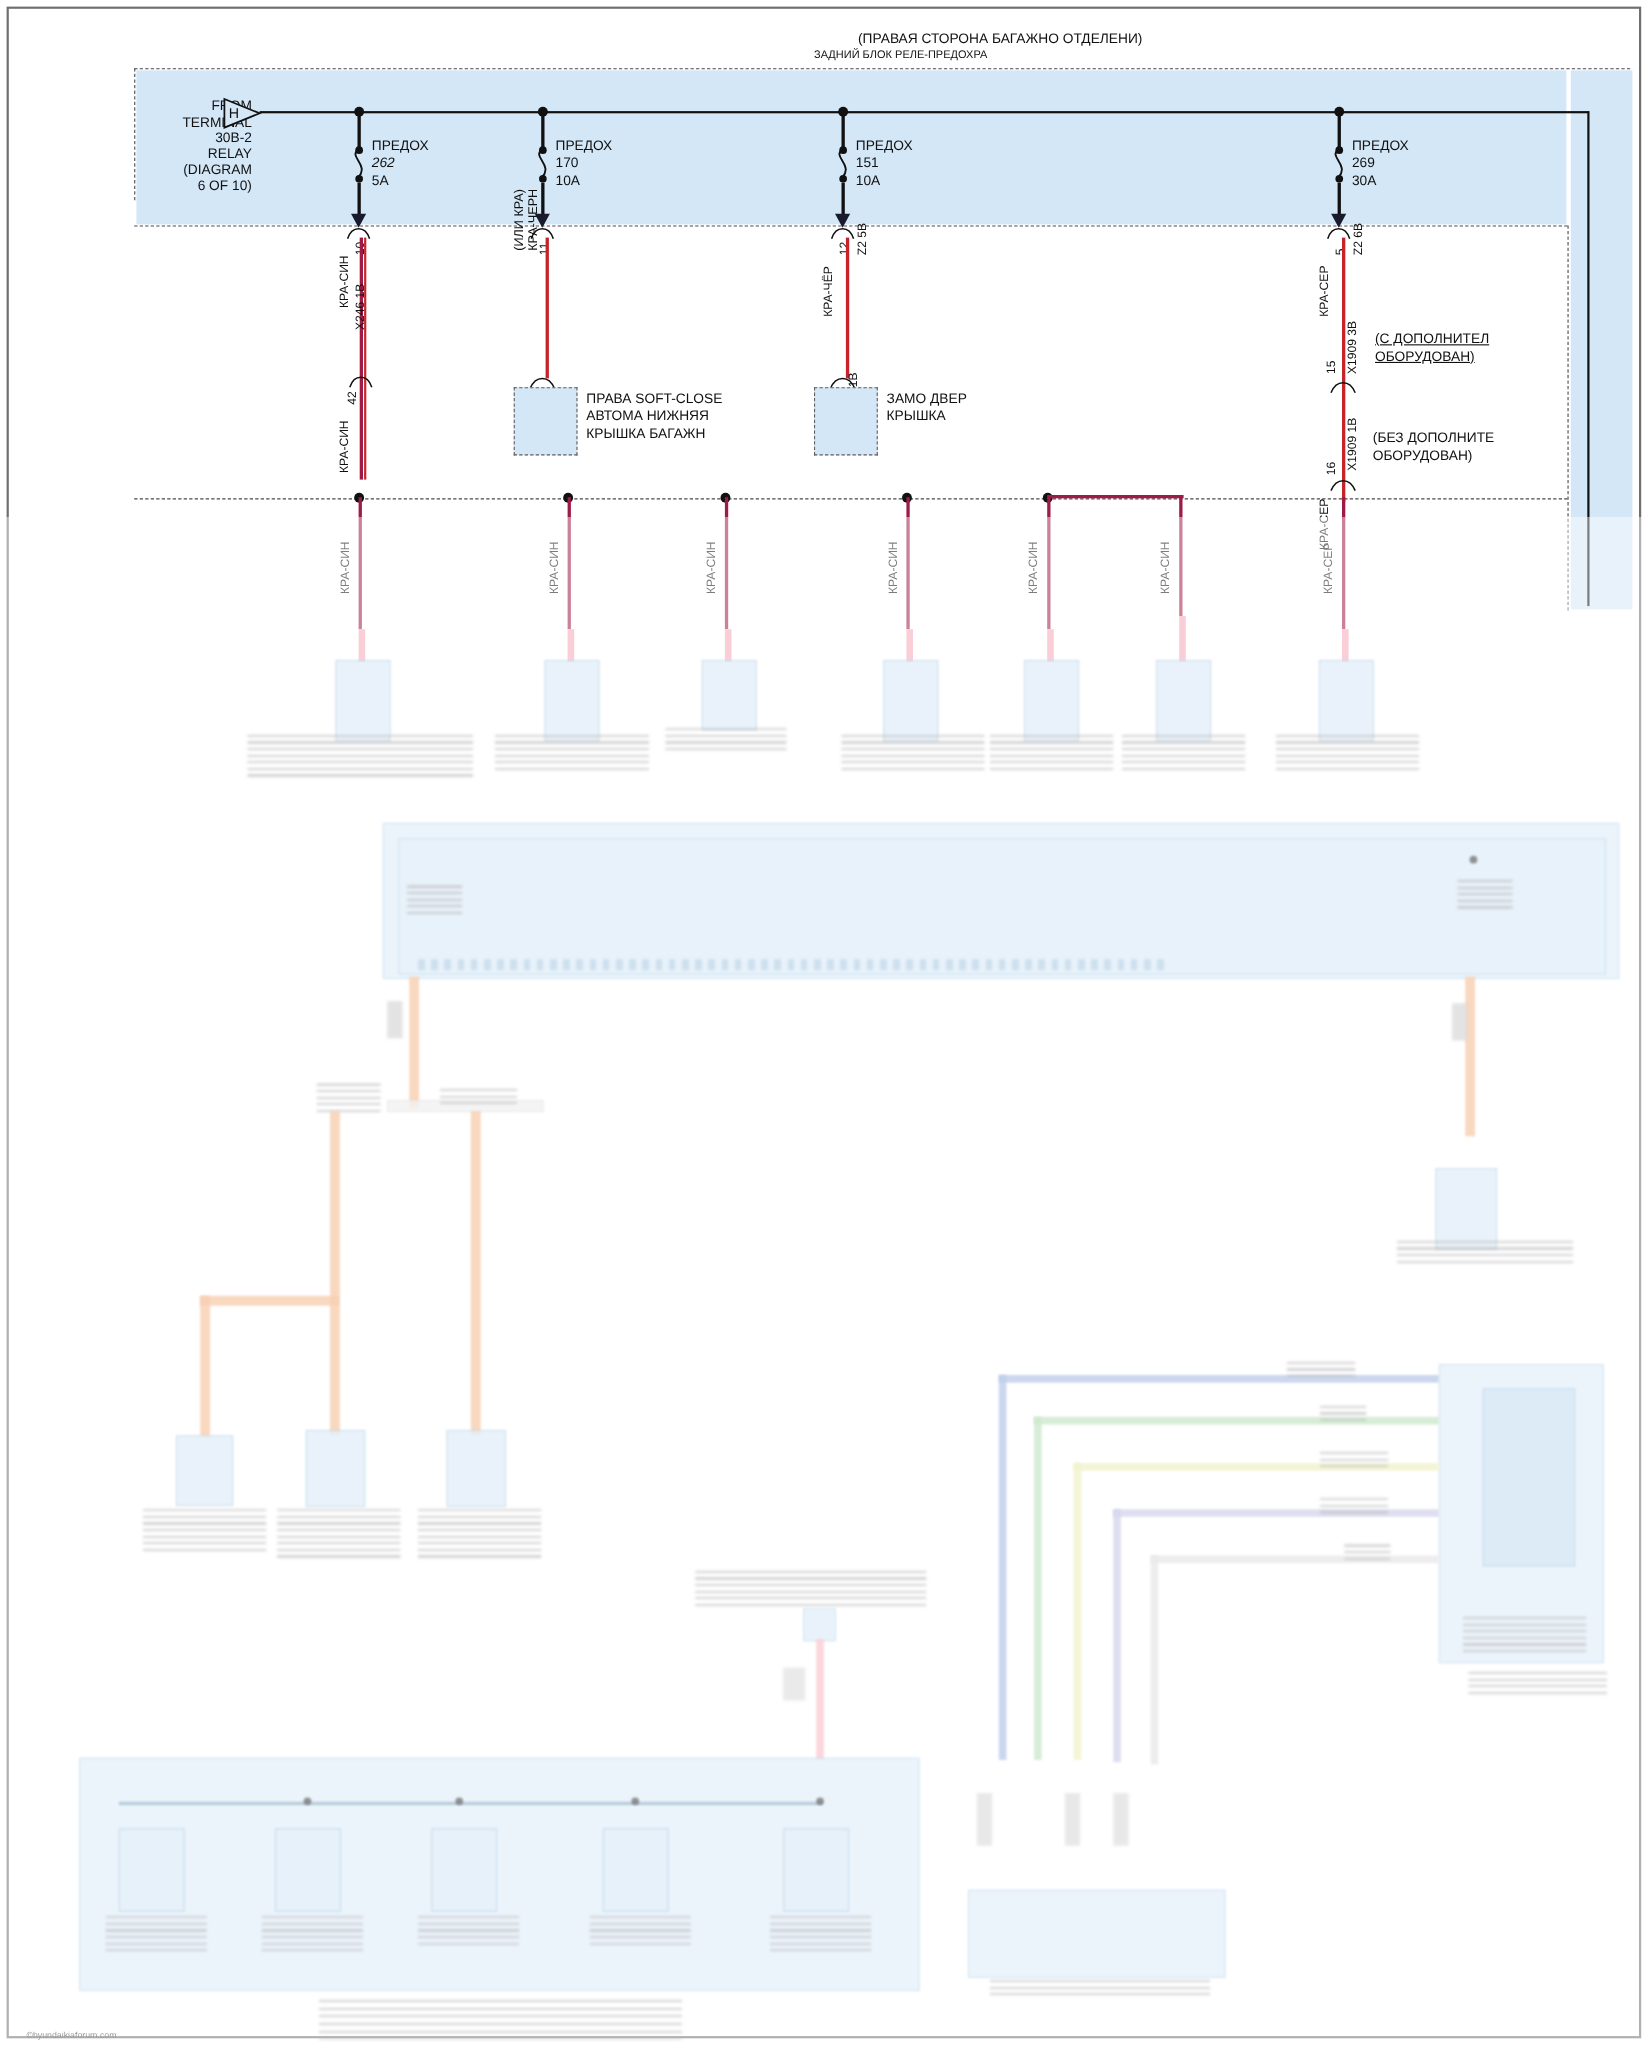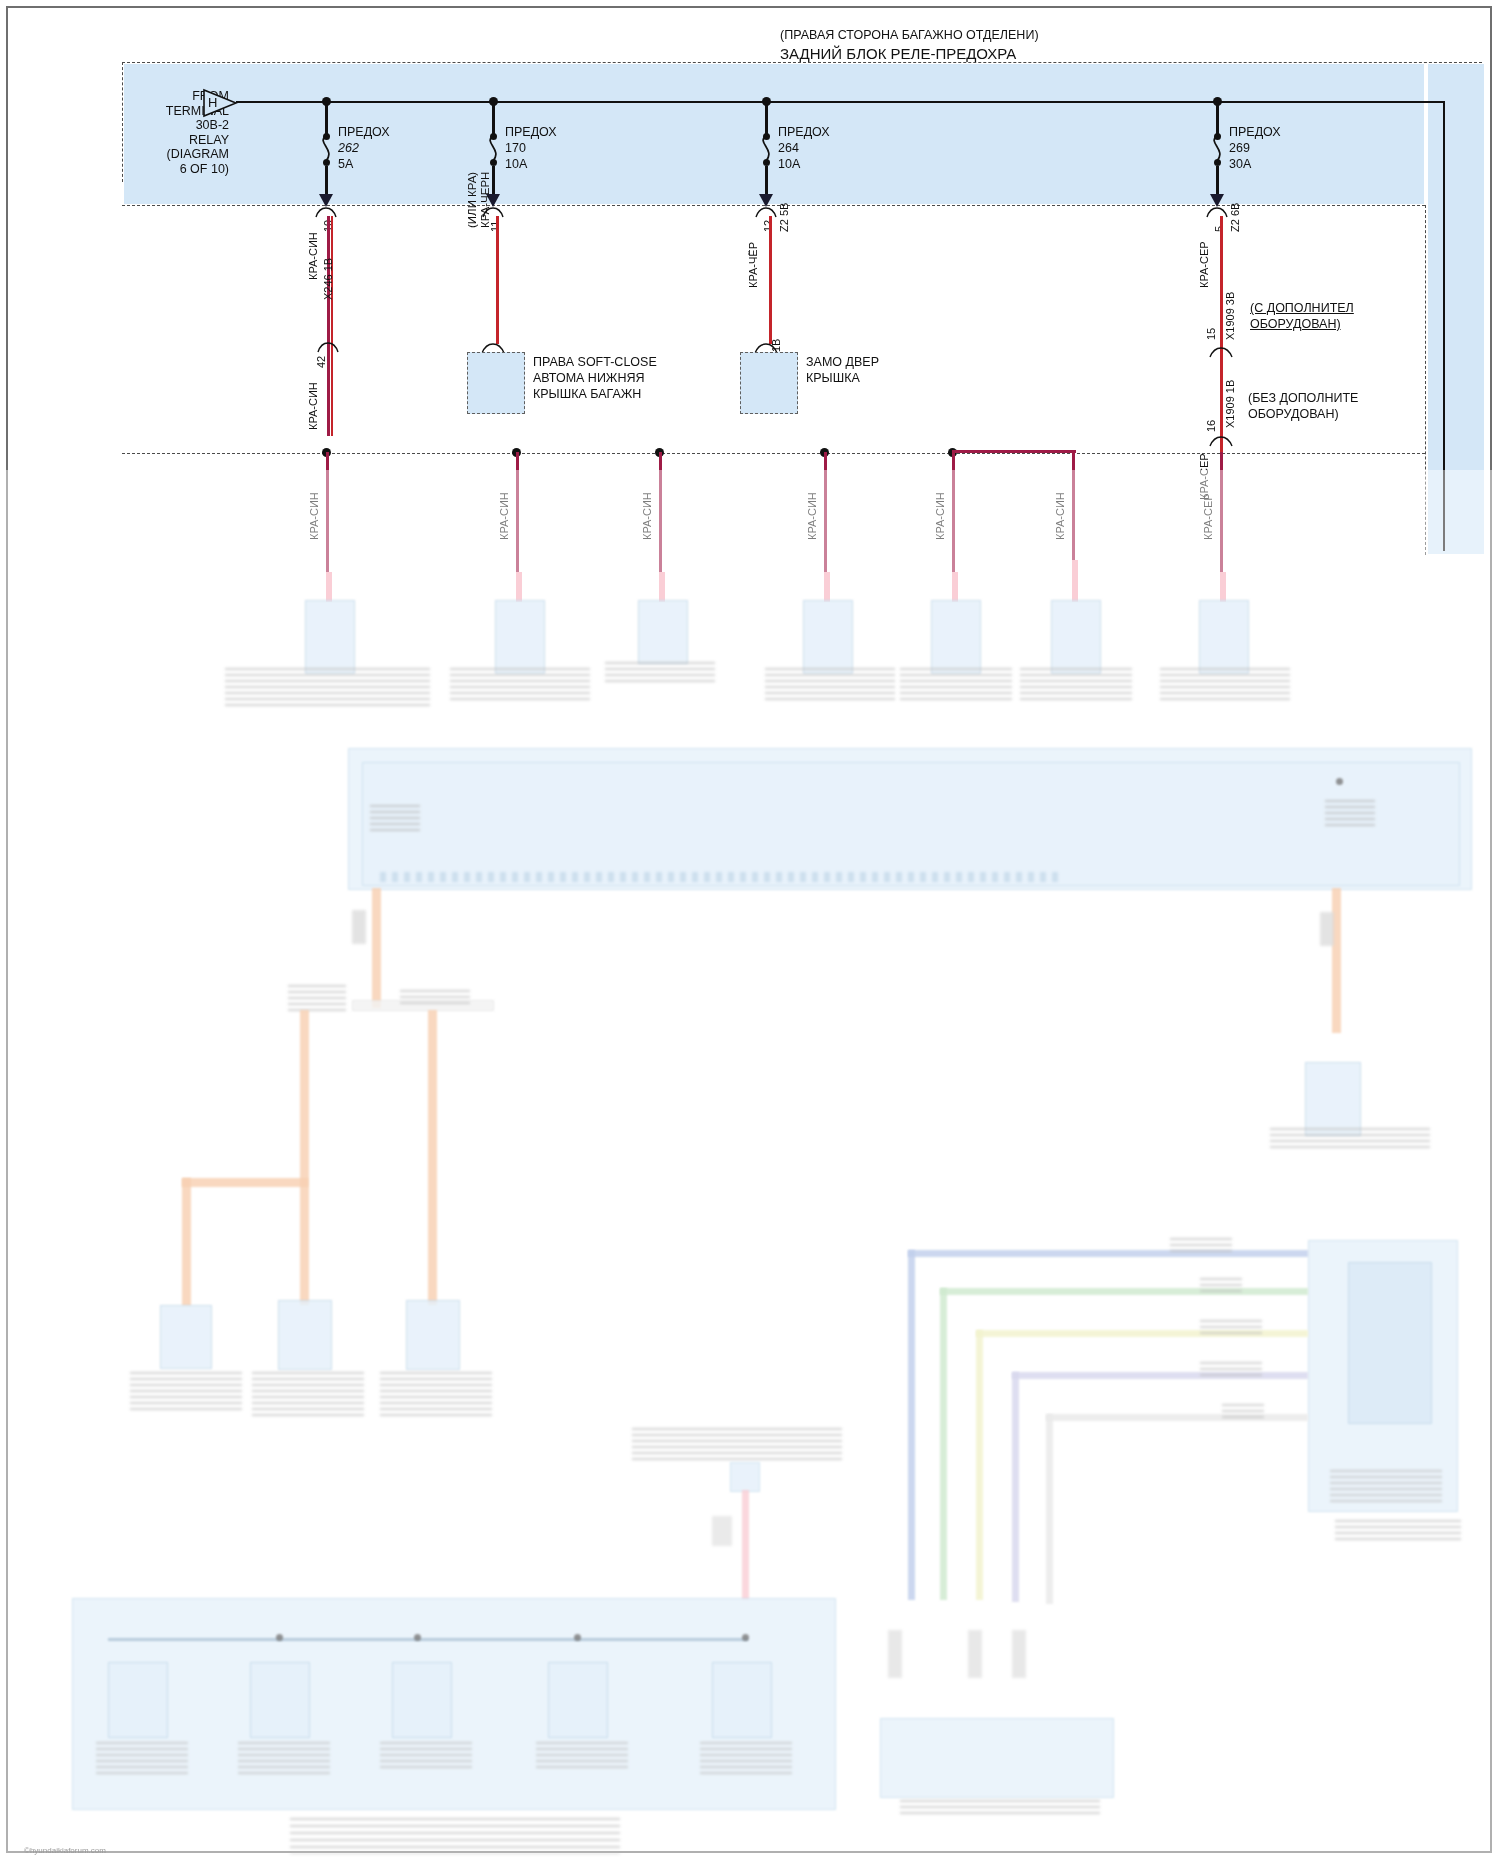--- a/index.html
+++ b/index.html
@@ -46,21 +46,21 @@
 </style>
 </head>
 <body>
 
 <div id="page">
 
   <div class="shadow"></div>
   <div class="frame"></div>
 
   <div class="txt r" style="left:780px;top:28px;width:700px;font-size:12.5px;">(ПРАВАЯ СТОРОНА БАГАЖНО ОТДЕЛЕНИ)</div>
-  <div class="txt r" style="left:780px;top:45px;width:700px;font-size:15px;">ЗАДНИЙ БЛОК РЕЛЕ-ПРЕДОХРА</div>
+  <div class="txt r" style="left:740px;top:45px;width:700px;font-size:10px;">ЗАДНИЙ БЛОК РЕЛЕ-ПРЕДОХРА</div>
 
   <div class="dashh" style="left:122px;top:62px;width:1360px;"></div>
   <div class="dashv" style="left:122px;top:62px;height:120px;"></div>
   <div class="dashh" style="left:122px;top:205px;width:1303px;"></div>
   <div class="dashv" style="left:1425px;top:205px;height:350px;"></div>
   <div class="dashh" style="left:122px;top:453px;width:1303px;"></div>
 
   <div class="panel" style="left:124px;top:64px;width:1300px;height:140px;border:none;"></div>
   <div class="panel" style="left:1428px;top:64px;width:56px;height:490px;border:none;"></div>
 
@@ -142,21 +142,21 @@
 КРЫШКА БАГАЖН</div>
 
   <div class="dot" style="left:762px;top:97px;"></div>
   <div class="wv blk" style="left:765px;top:101px;height:35px;"></div>
   <div class="dotsm" style="left:763px;top:133px;"></div>
   <svg class="abs" style="left:754px;top:136px;" width="22" height="26">
     <path d="M12 0 C 2 6, 22 14, 12 25" fill="none" stroke="#111" stroke-width="1.7"></path>
   </svg>
   <div class="dotsm" style="left:763px;top:159px;"></div>
   <div class="txt" style="left:778px;top:125px;">ПРЕДОХ</div>
-  <div class="txt" style="left:778px;top:141px;">264</div>
+  <div class="txt" style="left:778px;top:141px;">151</div>
   <div class="txt" style="left:778px;top:157px;">10A</div>
   <div class="wv blk" style="left:765px;top:166px;height:34px;"></div>
   <svg class="abs" style="left:758px;top:194px;" width="16" height="16">
     <polygon points="1,0 15,0 8,13" fill="#1a1a2e"></polygon>
   </svg>
   <svg class="abs" style="left:754px;top:205px;" width="24" height="14">
     <path d="M2 12 C 6 0, 18 0, 22 12" fill="none" stroke="#111" stroke-width="1.4"></path>
   </svg>
   <div class="vtxt sm" style="left:762px;top:232px;">12</div>
   <div class="vtxt sm" style="left:778px;top:232px;">Z2 5B</div>

